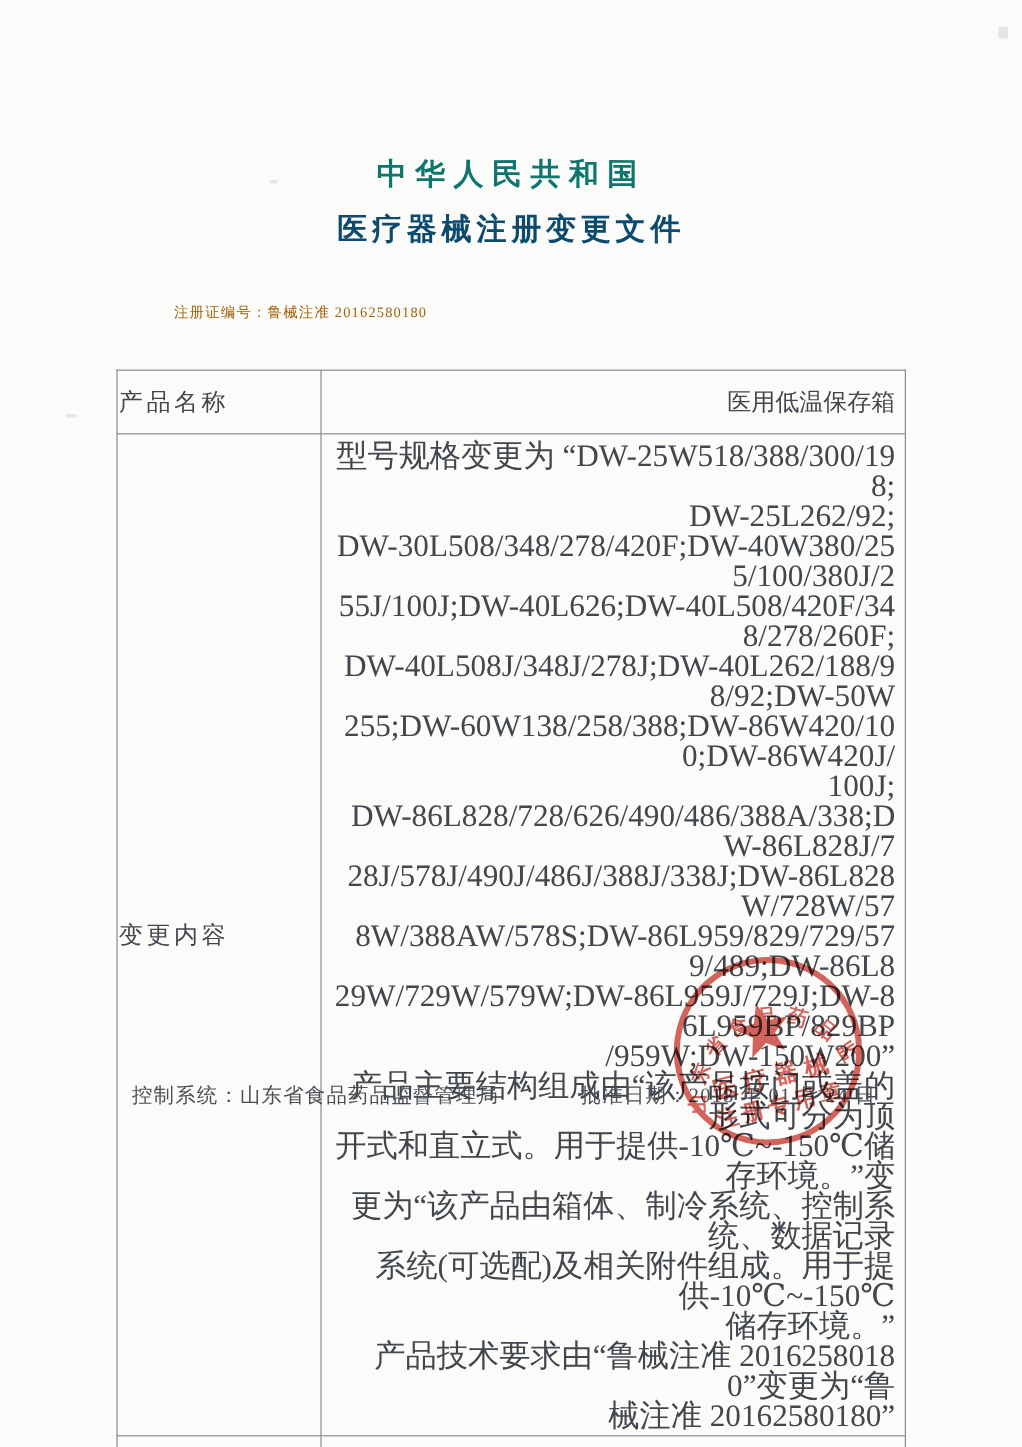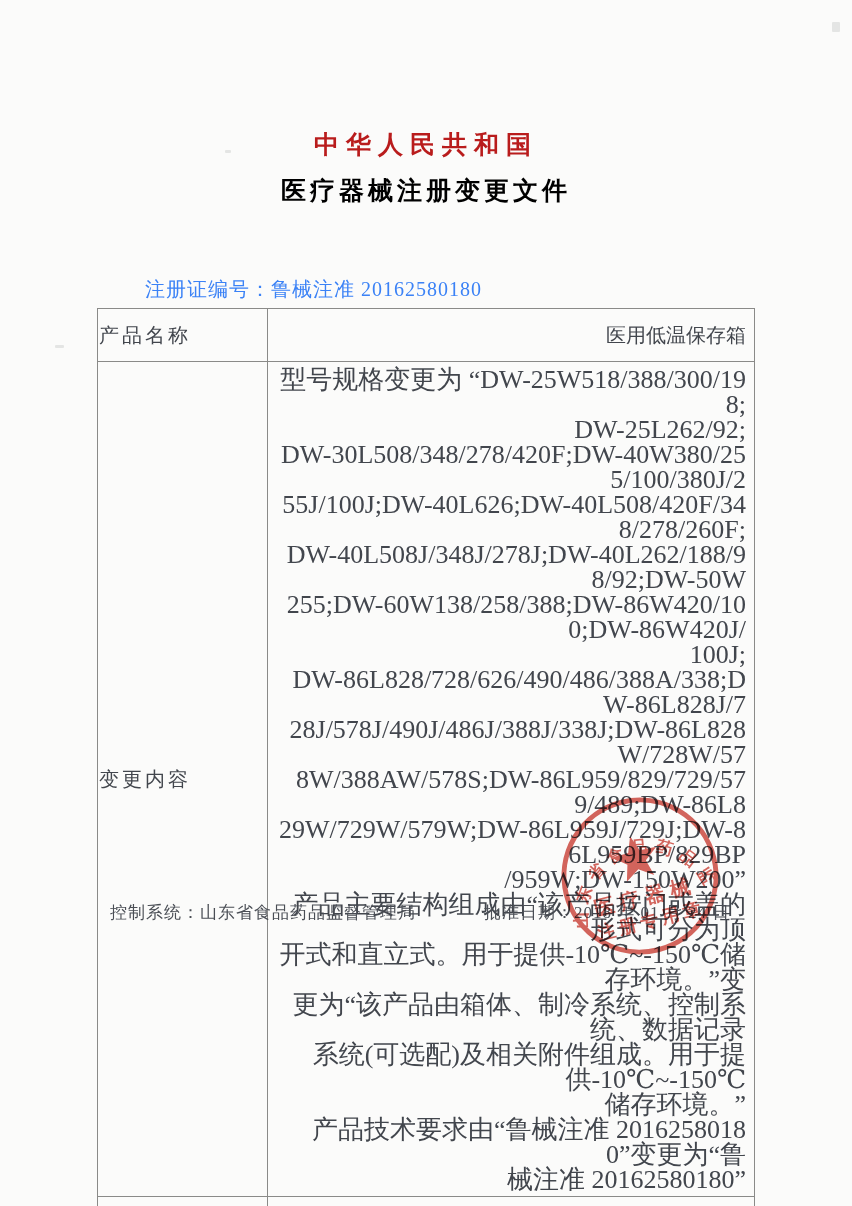--- a/index.html
+++ b/index.html
@@ -8,29 +8,29 @@
     background:#fbfbfa;
     font-family:"Liberation Serif","DejaVu Serif",serif;
     color:#41454c;
     position:relative;
     overflow:hidden;
   }
   .page{position:absolute;inset:0;}
 
   .title-block{position:absolute;top:128px;left:0;width:852px;text-align:center;}
   .title-line1{
-    font-size:25px;font-weight:bold;letter-spacing:7px;color:#b91c1c;
+    font-size:25px;font-weight:bold;letter-spacing:7px;color:#0f766e;
   }
   .title-line2{
-    font-size:25px;font-weight:bold;letter-spacing:4px;color:#000000;margin-top:13px;
+    font-size:25px;font-weight:bold;letter-spacing:4px;color:#0c4a6e;margin-top:13px;
   }
 
   .reg-line{
-    position:absolute;top:276px;left:145px;
-    font-size:20px;letter-spacing:1px;color:#3b82f6;
+    position:absolute;top:252px;left:145px;
+    font-size:12px;letter-spacing:1px;color:#a16207;
   }
 
   table.doc-table{
     position:absolute;top:308px;left:97px;
     width:658px;border-collapse:collapse;table-layout:fixed;
   }
   table.doc-table td{
     border:1px solid #8a8a88;
     vertical-align:middle;
     color:#42464d;

